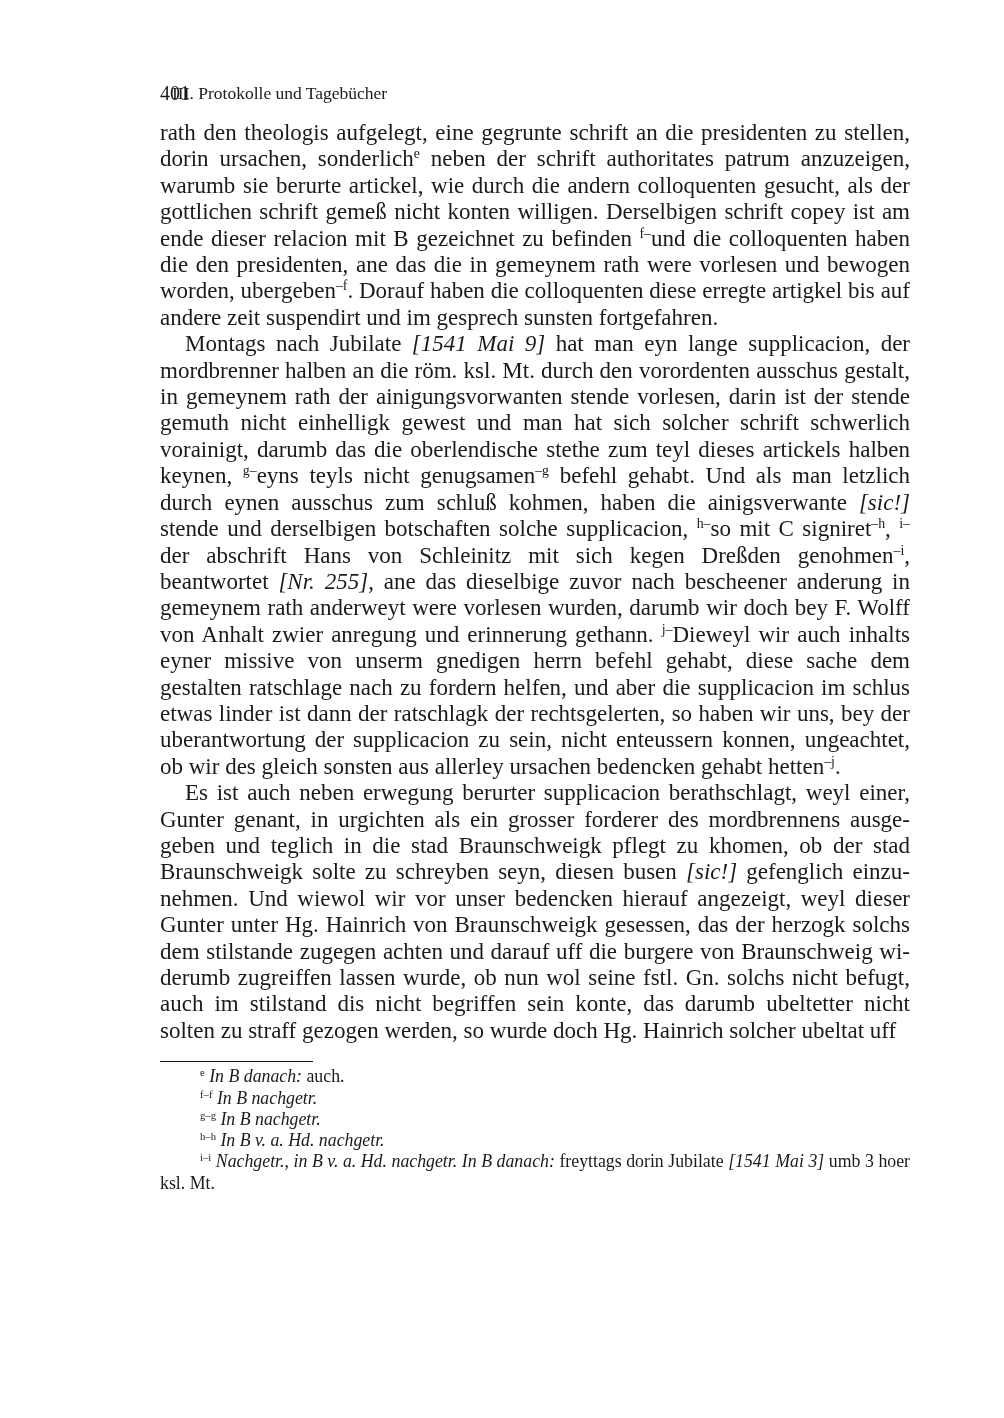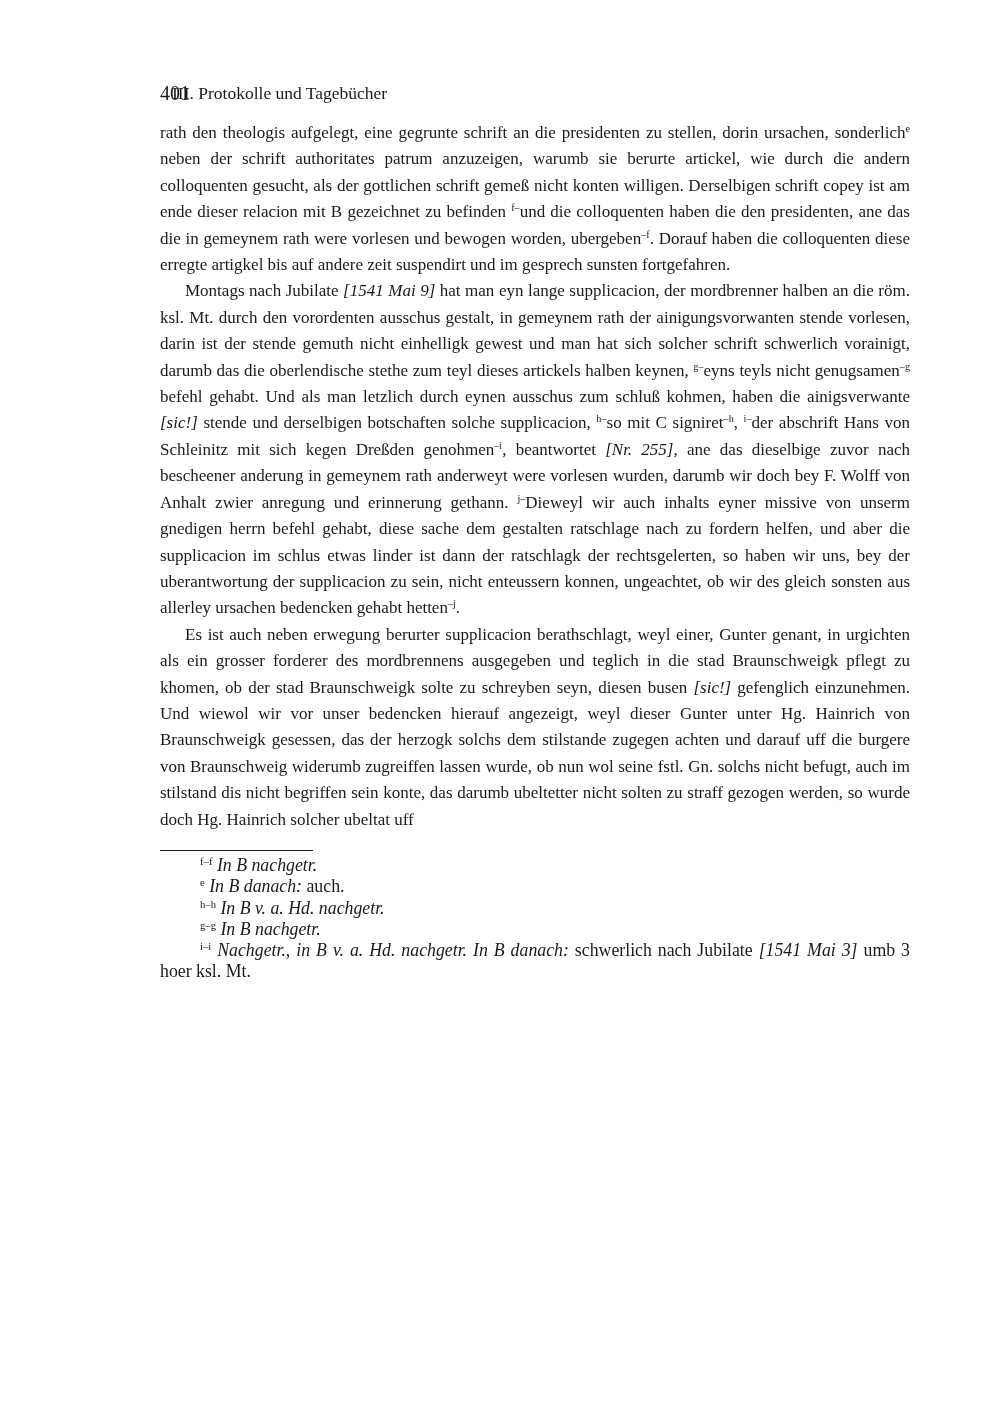--- a/index.html
+++ b/index.html
@@ -2,21 +2,21 @@
 <html><head>
 <meta charset="utf-8">
 <style>
   html, body { margin: 0; padding: 0; background: #ffffff; }
   body { width: 1004px; height: 1418px; position: relative; overflow: hidden;
          font-family: "Liberation Serif", "DejaVu Serif", serif; color: #1a1a1a; }
   .page { position: absolute; left: 160px; top: 78px; width: 750px; }
   .running-head { position: relative; height: 30px; font-size: 20px; line-height: 30px; }
   .page-num { position: absolute; left: 0; top: 0; }
   .head-title { position: absolute; left: 12px; right: 0; text-align: left; font-size: 17.5px; }
-  .body { margin-top: 12px; font-size: 17px; line-height: 26.4px; text-align: justify; hyphens: manual; }
+  .body { margin-top: 12px; font-size: 23px; line-height: 26.4px; text-align: justify; hyphens: manual; }
   .body p { margin: 0; }
   .body p.indent { text-indent: 25px; }
   sup { font-size: 0.6em; line-height: 0; vertical-align: 0.55em; }
   em { }
   .rule { width: 153px; height: 0; border-top: 1px solid #1a1a1a; margin-top: 17px; }
   .notes { margin-top: 4px; font-size: 17.8px; line-height: 21.3px; text-align: justify; }
   .notes p { margin: 0; text-indent: 40px; }
 </style>
 </head>
 <body>
@@ -31,19 +31,19 @@
     <p><span>rath den theologis aufgelegt, eine gegrunte schrift an die presidenten zu stellen, dorin ursachen, sonderlich</span><sup>e</sup><span> neben der schrift authoritates patrum anzuzeigen, warumb sie berurte artickel, wie durch die andern colloquenten gesucht, als der gottlichen schrift gemeß nicht konten willigen. Derselbigen schrift copey ist am ende dieser relacion mit B gezeichnet zu befinden </span><sup>f–</sup><span>und die colloquenten haben die den presidenten, ane das die in gemeynem rath were vorlesen und bewogen worden, ubergeben</span><sup>–f</sup><span>. Dorauf haben die colloquenten diese erregte artigkel bis auf andere zeit suspendirt und im gesprech sunsten fortgefahren.</span></p>
 
     <p class="indent"><span>Montags nach Jubilate </span><em>[1541 Mai 9]</em><span> hat man eyn lange supplicacion, der mordbrenner halben an die röm. ksl. Mt. durch den vorordenten ausschus gestalt, in gemeynem rath der ainigungsvorwanten stende vorlesen, darin ist der stende gemuth nicht einhelligk gewest und man hat sich solcher schrift schwerlich vorainigt, darumb das die oberlendische stethe zum teyl dieses arti­ckels halben keynen, </span><sup>g–</sup><span>eyns teyls nicht genugsamen</span><sup>–g</sup><span> befehl gehabt. Und als man letzlich durch eynen ausschus zum schluß kohmen, haben die ainigs­verwante </span><em>[sic!]</em><span> stende und derselbigen botschaften solche supplicacion, </span><sup>h–</sup><span>so mit C signiret</span><sup>–h</sup><span>, </span><sup>i–</sup><span>der abschrift Hans von Schleinitz mit sich kegen Dreßden genohmen</span><sup>–i</sup><span>, beantwortet </span><em>[Nr. 255]</em><span>, ane das dieselbige zuvor nach bescheener anderung in gemeynem rath anderweyt were vorlesen wurden, darumb wir doch bey F. Wolff von Anhalt zwier anregung und erinnerung gethann. </span><sup>j–</sup><span>Dieweyl wir auch inhalts eyner missive von unserm gnedigen herrn befehl gehabt, diese sache dem gestalten ratschlage nach zu fordern helfen, und aber die supplicacion im schlus etwas linder ist dann der ratschlagk der rechtsgelerten, so haben wir uns, bey der uberantwortung der supplicacion zu sein, nicht enteussern konnen, ungeachtet, ob wir des gleich sonsten aus allerley ursachen bedencken gehabt hetten</span><sup>–j</sup><span>.</span></p>
 
     <p class="indent"><span>Es ist auch neben erwegung berurter supplicacion berathschlagt, weyl einer, Gunter genant, in urgichten als ein grosser forderer des mordbrennens ausge­geben und teglich in die stad Braunschweigk pflegt zu khomen, ob der stad Braunschweigk solte zu schreyben seyn, diesen busen </span><em>[sic!]</em><span> gefenglich einzu­nehmen. Und wiewol wir vor unser bedencken hierauf angezeigt, weyl dieser Gunter unter Hg. Hainrich von Braunschweigk gesessen, das der herzogk solchs dem stilstande zugegen achten und darauf uff die burgere von Braunschweig wi­derumb zugreiffen lassen wurde, ob nun wol seine fstl. Gn. solchs nicht befugt, auch im stilstand dis nicht begriffen sein konte, das darumb ubeltetter nicht solten zu straff gezogen werden, so wurde doch Hg. Hainrich solcher ubeltat uff</span></p>
   </div>
 
   <div class="rule"></div>
 
   <div class="notes">
+    <p><sup>e</sup> <em>In B danach:</em><span> auch.</span></p>
     <p><sup>f–f</sup> <em>In B nachgetr.</em></p>
-    <p><sup>e</sup> <em>In B danach:</em><span> auch.</span></p>
+    <p><sup>g–g</sup> <em>In B nachgetr.</em></p>
     <p><sup>h–h</sup> <em>In B v. a. Hd. nachgetr.</em></p>
-    <p><sup>g–g</sup> <em>In B nachgetr.</em></p>
-    <p><sup>i–i</sup> <em>Nachgetr., in B v. a. Hd. nachgetr. In B danach:</em><span> schwerlich nach Jubilate </span><em>[1541 Mai 3]</em><span> umb 3 hoer ksl. Mt.</span></p>
+    <p><sup>i–i</sup> <em>Nachgetr., in B v. a. Hd. nachgetr. In B danach:</em><span> freyttags dorin Jubilate </span><em>[1541 Mai 3]</em><span> umb 3 hoer ksl. Mt.</span></p>
   </div>
 </div>
 
 </body></html>

